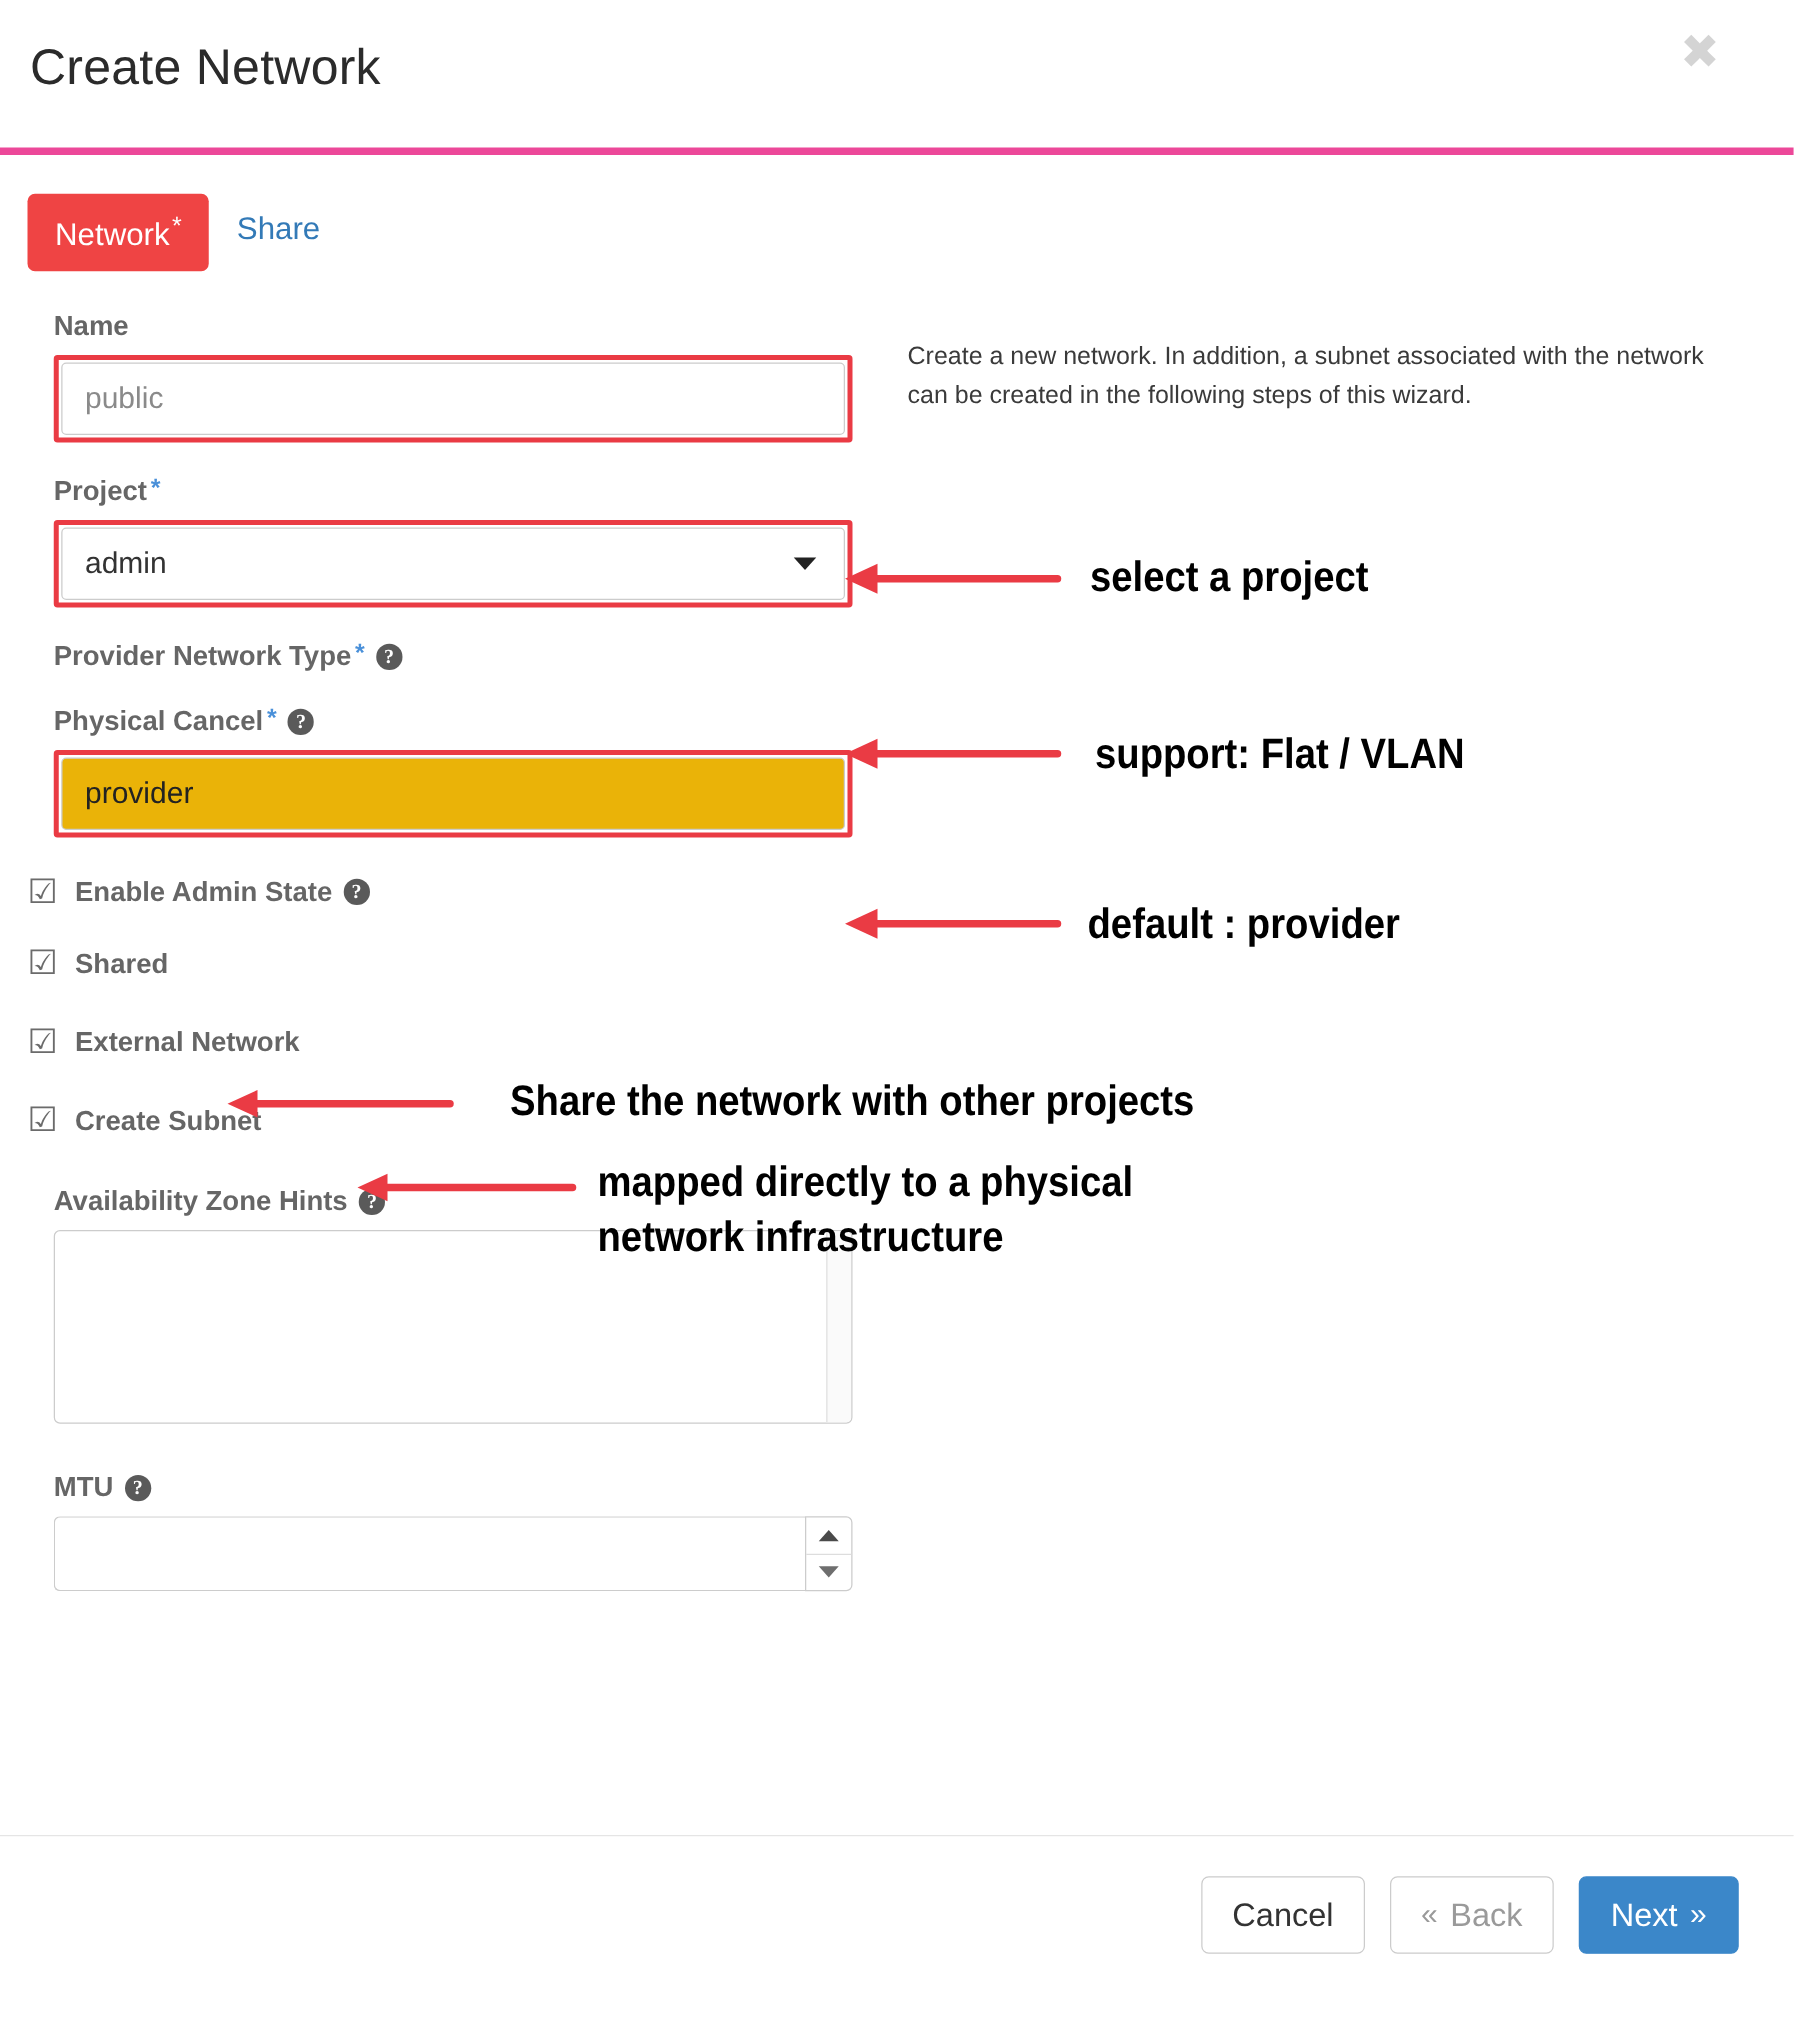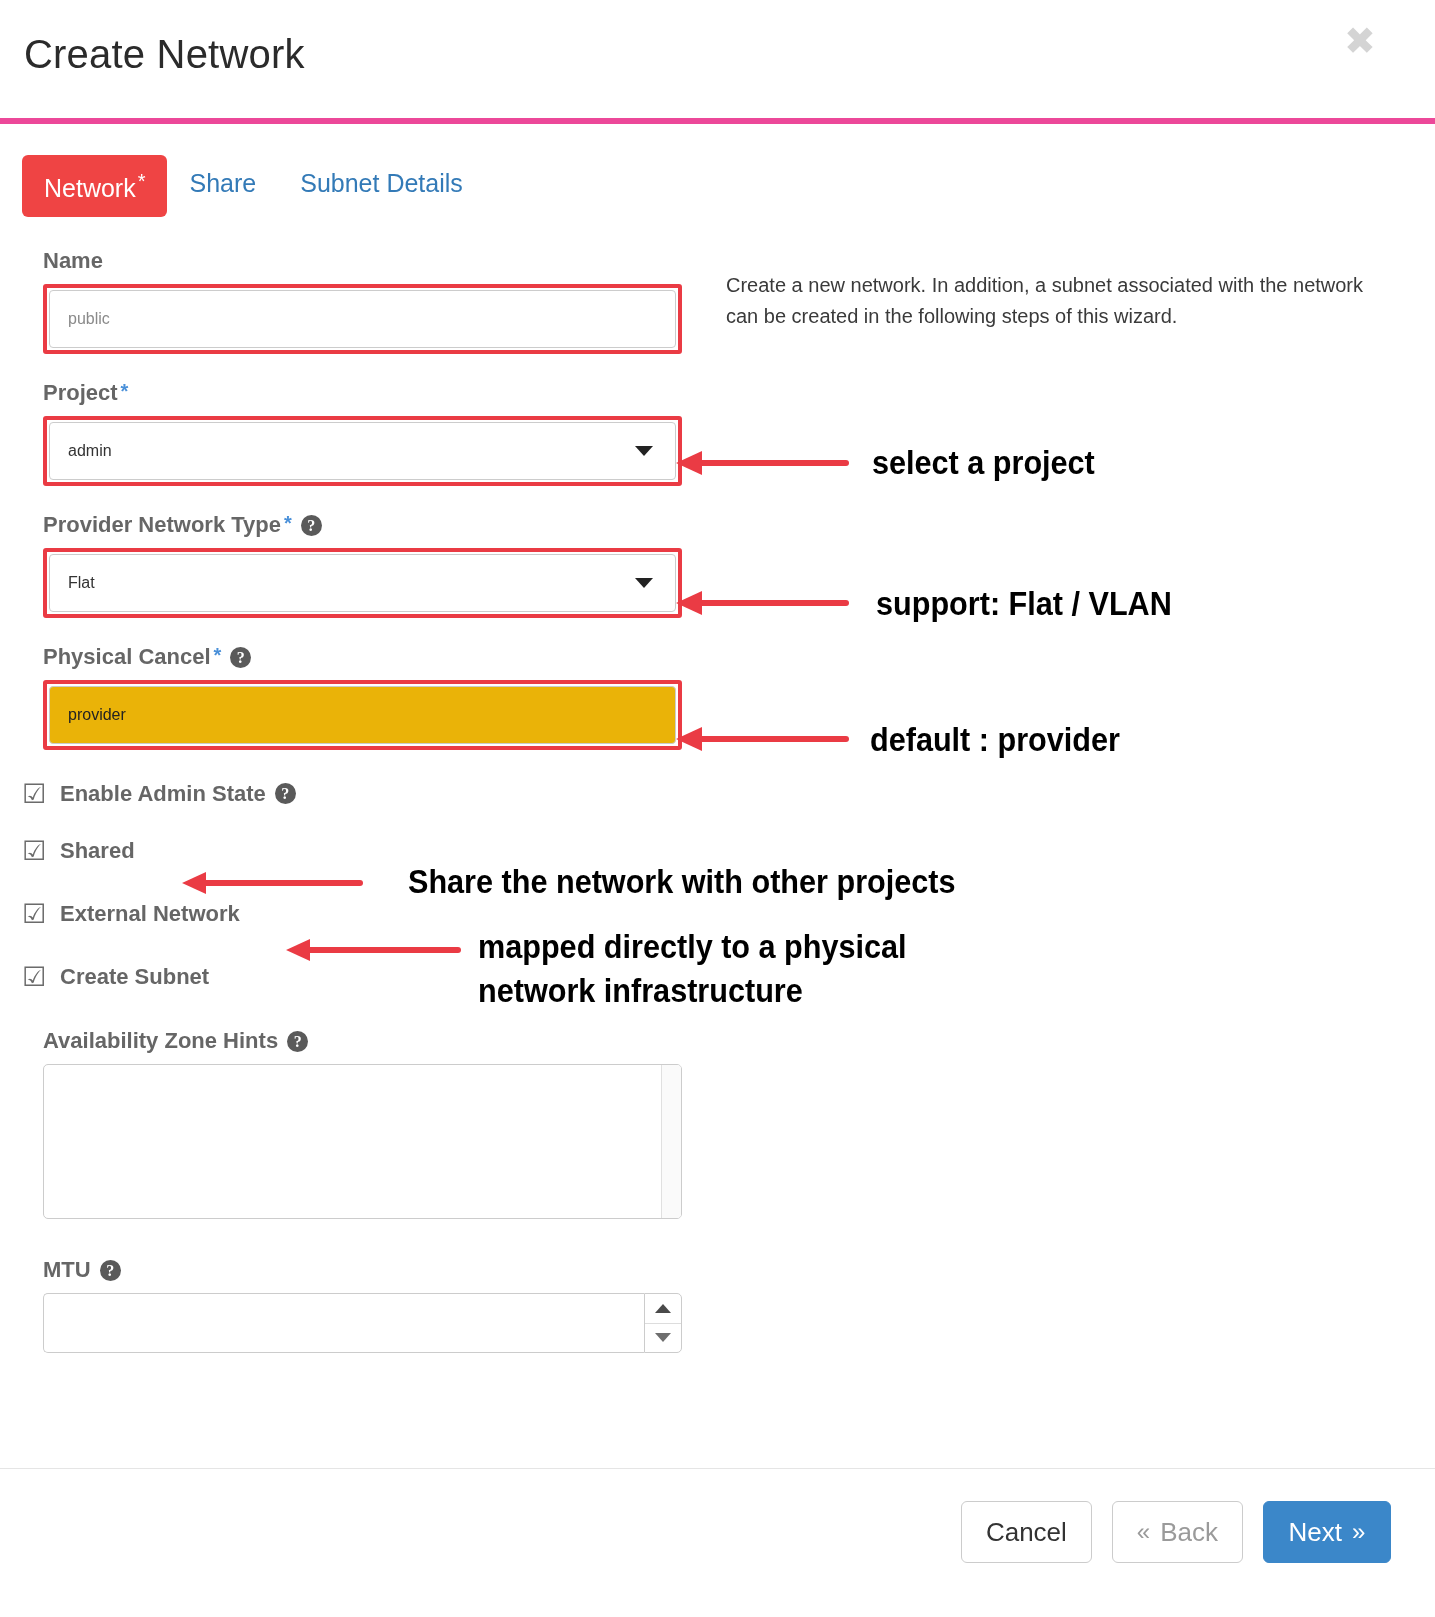--- a/index.html
+++ b/index.html
@@ -109,21 +109,21 @@
     border: 4px solid #ea3b44;
     border-radius: 3px;
     padding: 2px;
   }
   .ctrl {
     width: 100%;
     height: 58px;
     border: 1px solid #cccccc;
     border-radius: 4px;
     background: #fff;
-    font-size: 16px;
+    font-size: 24px;
     color: #555;
     padding: 0 18px;
     display: flex;
     align-items: center;
     font-family: "Liberation Sans", sans-serif;
   }
   .ctrl.placeholder { color: #8a8a8a; }
   .ctrl.filled { color: #333; }
   .ctrl.autofill { background: #eab308; color: #222; }
   .select-ctrl {
@@ -290,21 +290,20 @@
 <div id="modal-header">
   <div id="page-title">Create Network</div>
   <div id="close-icon">✖</div>
 </div>
 
 <div id="tab-bar">
   <div class="tab active">
     <span>Network</span><span class="req-star">*</span>
   </div>
   <div class="tab">Share</div>
-  <div class="tab">Subnet Details</div>
 </div>
 
 <div id="form-col">
 
   <div class="field-block">
     <div class="field-label">
       <span>Name</span>
     </div>
     <div class="hl-box">
       <div class="ctrl placeholder">public</div>
@@ -322,26 +321,20 @@
         <span class="caret"></span>
       </div>
     </div>
   </div>
 
   <div class="field-block">
     <div class="field-label">
       <span>Provider Network Type</span>
       <span class="req-star-blue">*</span>
       <span class="help-icon">?</span>
-    </div>
-    <div class="hl-box">
-      <div class="ctrl filled select-ctrl">
-        <span>Flat</span>
-        <span class="caret"></span>
-      </div>
     </div>
   </div>
 
   <div class="field-block">
     <div class="field-label">
       <span>Physical Cancel</span>
       <span class="req-star-blue">*</span>
       <span class="help-icon">?</span>
     </div>
     <div class="hl-box">

